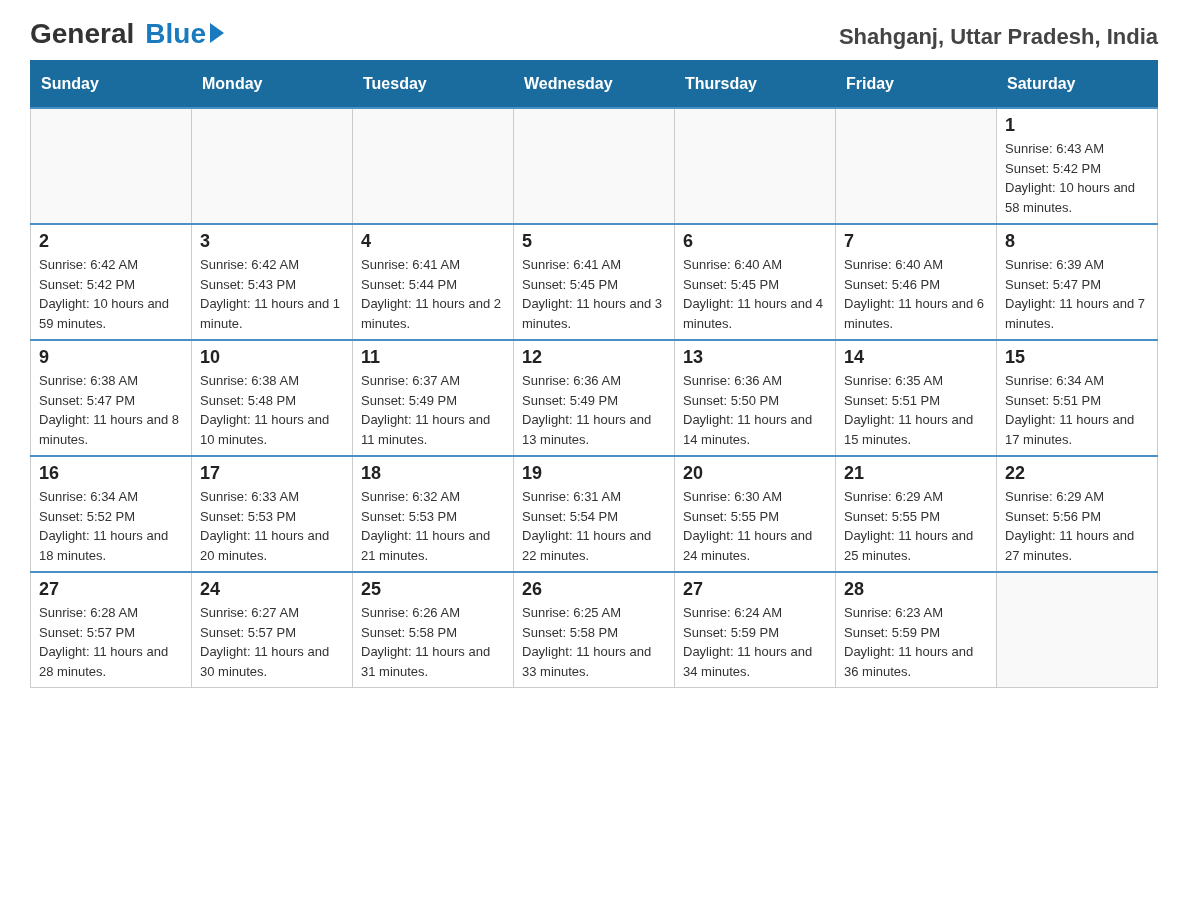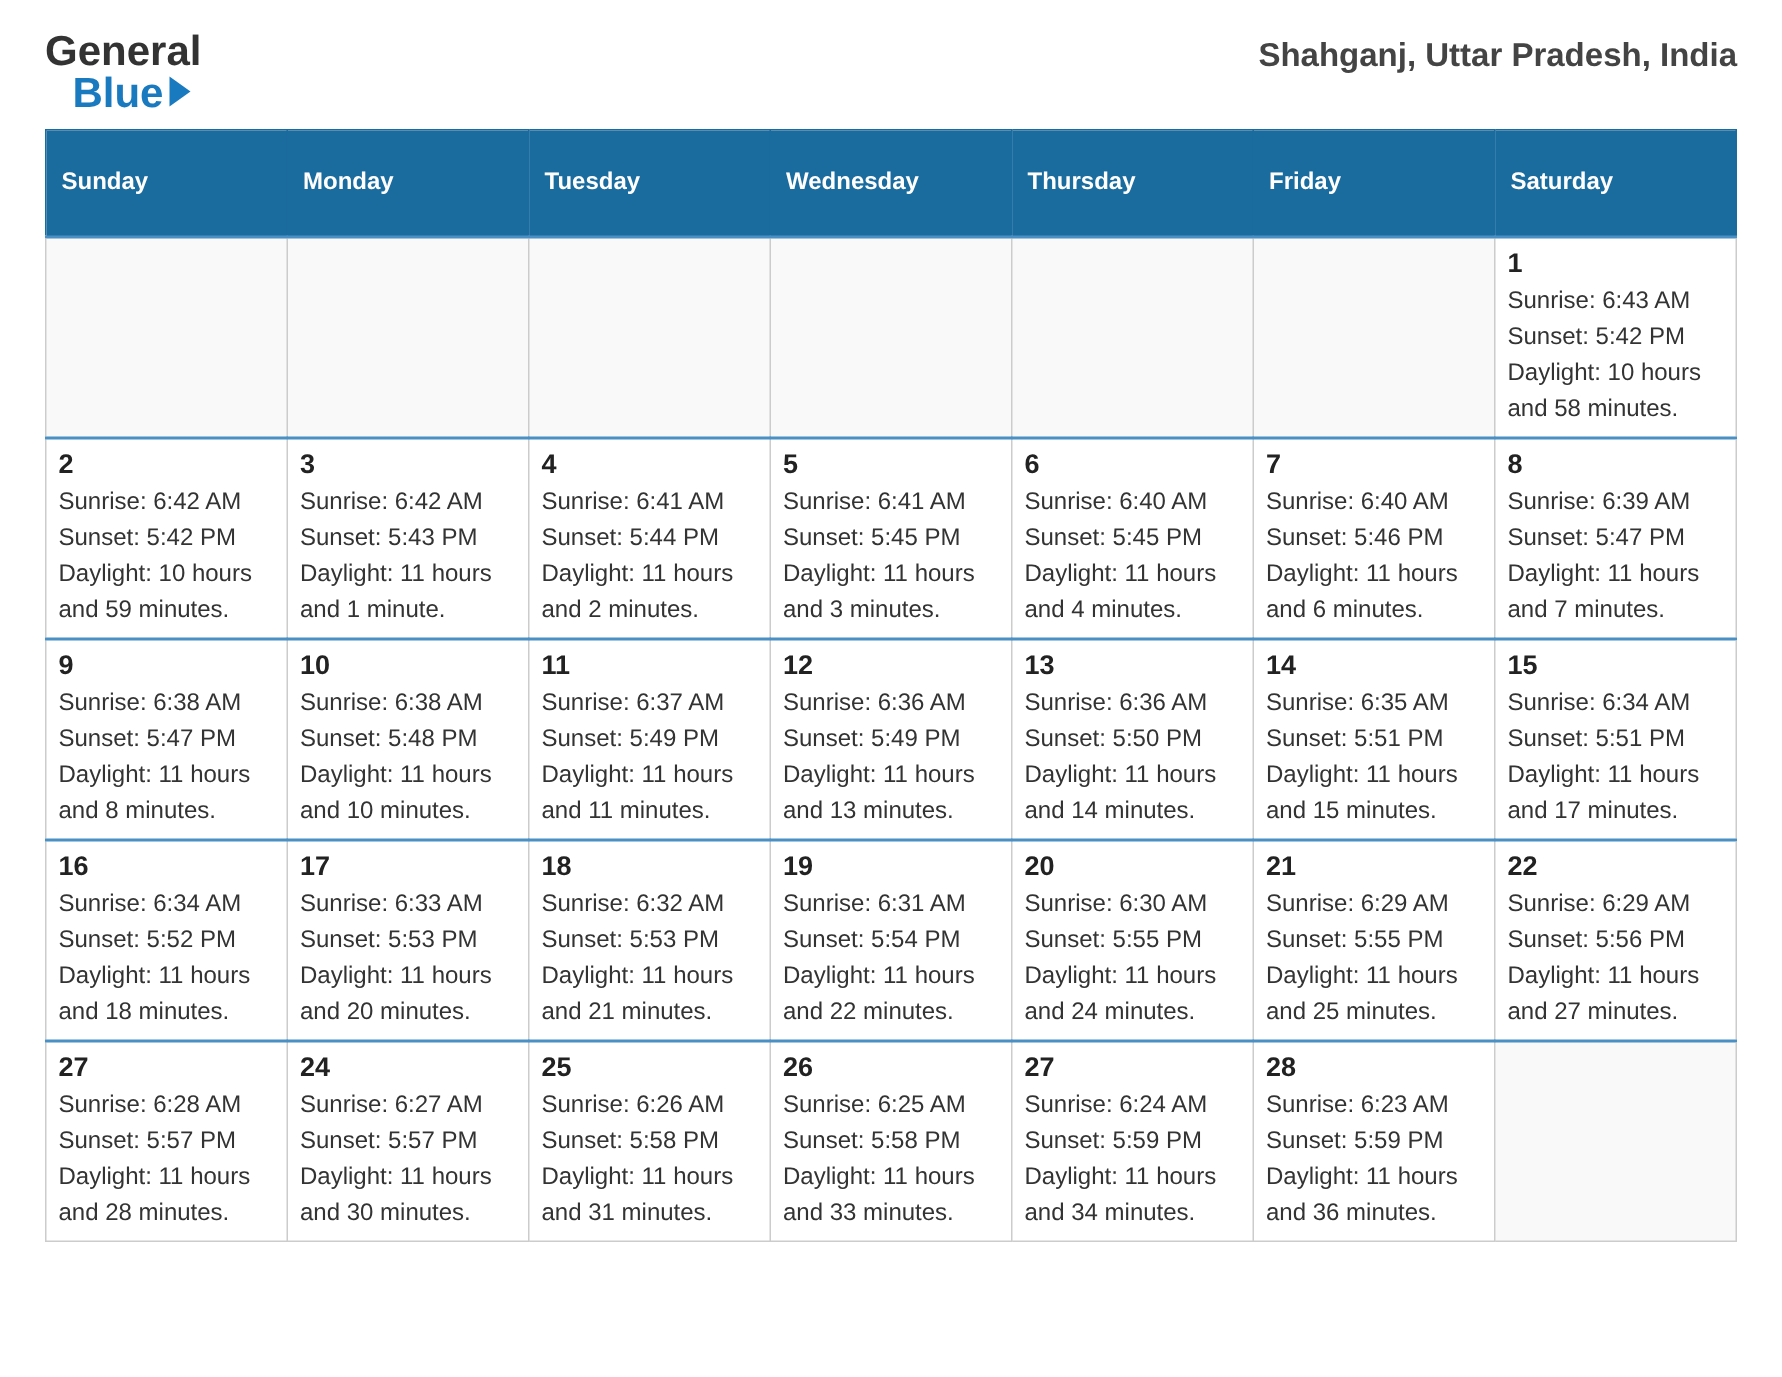--- a/index.html
+++ b/index.html
@@ -13,22 +13,22 @@
 
     .header {
       display: flex;
       justify-content: space-between;
       align-items: flex-start;
       margin-bottom: 10px;
     }
 
     .logo {
       display: flex;
-      flex-direction: column;
-      align-items: center;
+      flex-direction: row;
+      align-items: flex-end;
     }
 
     .logo-general {
       font-size: 28px;
       font-weight: bold;
       color: #333;
       line-height: 1;
     }
 
     .logo-blue {
@@ -73,21 +73,21 @@
       width: 100%;
       border-collapse: collapse;
       margin-top: 10px;
     }
 
     .calendar thead tr th {
       background-color: #1a6b9e;
       color: #fff;
       font-size: 16px;
       font-weight: bold;
-      padding: 26px 10px;
+      padding: 14px 10px;
       text-align: left;
       border: 1px solid #1a6b9e;
     }
 
     .calendar tbody tr td {
       border: 1px solid #ccc;
       vertical-align: top;
       padding: 6px 8px;
       width: 14.28%;
       min-height: 110px;
@@ -100,21 +100,21 @@
 
     .day-number {
       font-size: 18px;
       font-weight: bold;
       color: #222;
       display: block;
       margin-bottom: 3px;
     }
 
     .day-info {
-      font-size: 16px;
+      font-size: 13px;
       color: #333;
       line-height: 1.5;
     }
 
     .empty-cell {
       background: #f9f9f9;
     }
   </style>
 </head>
 <body>

